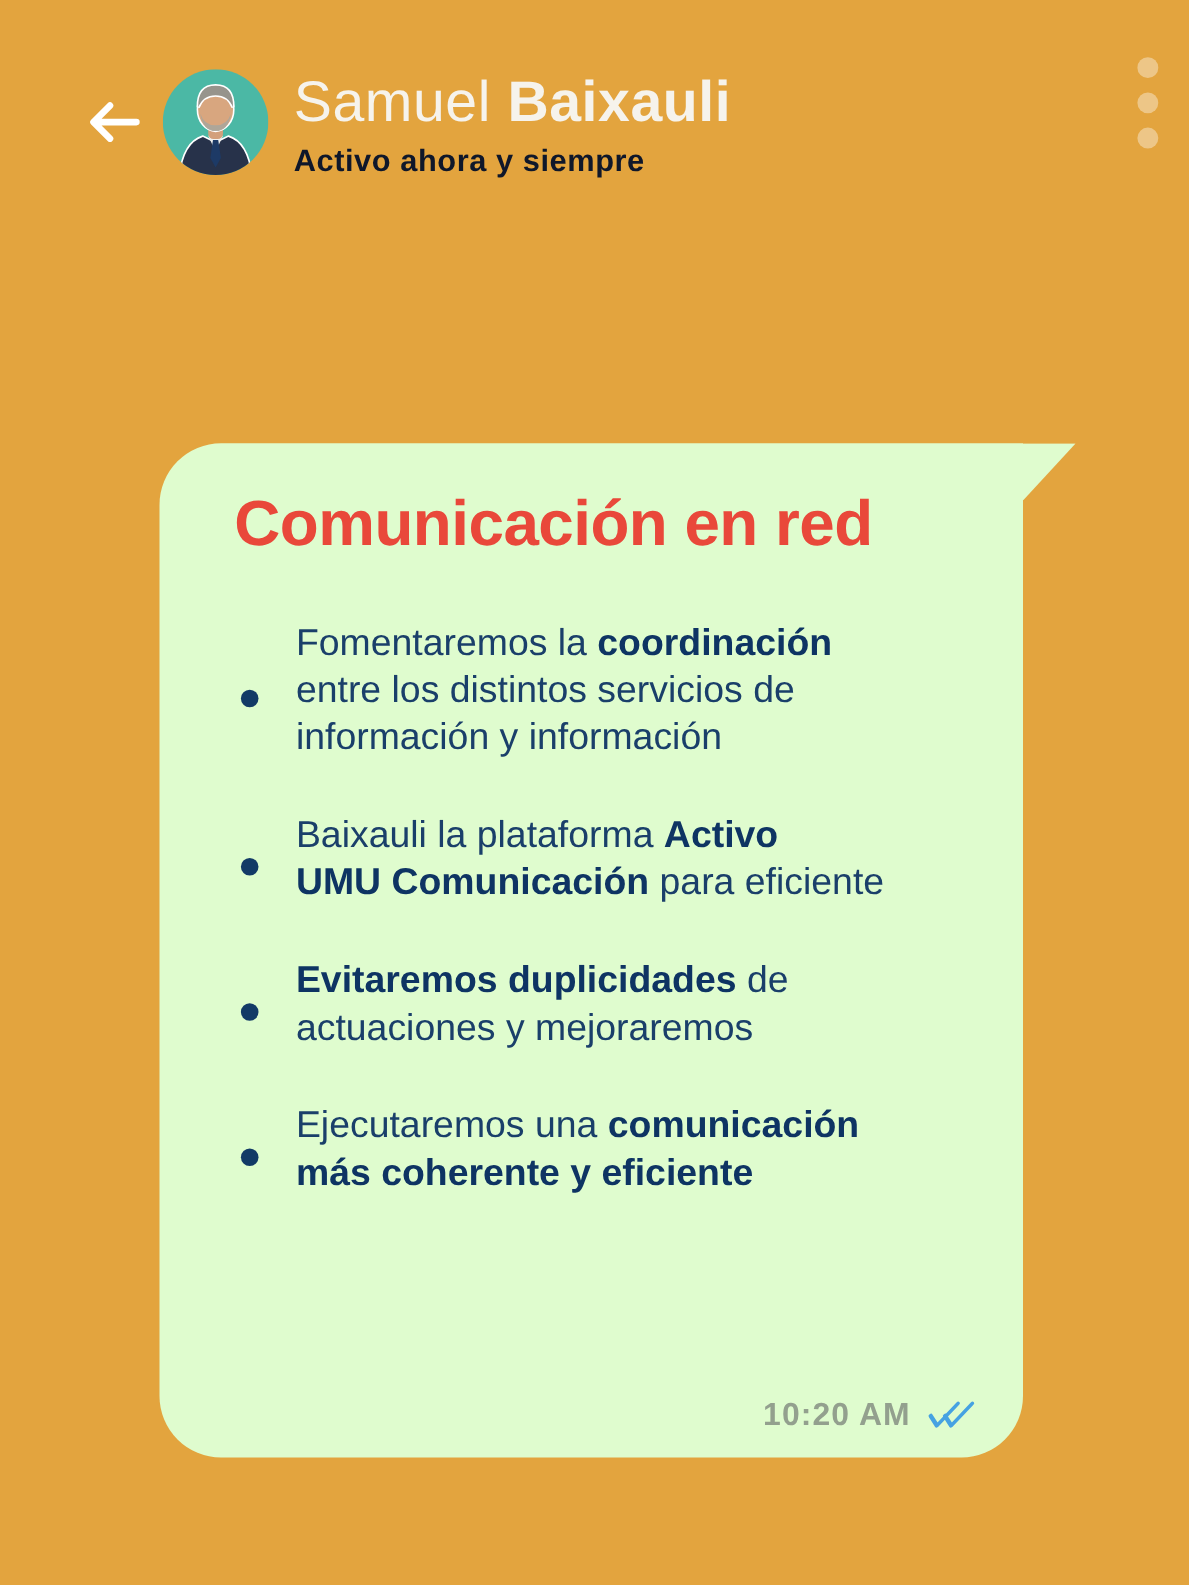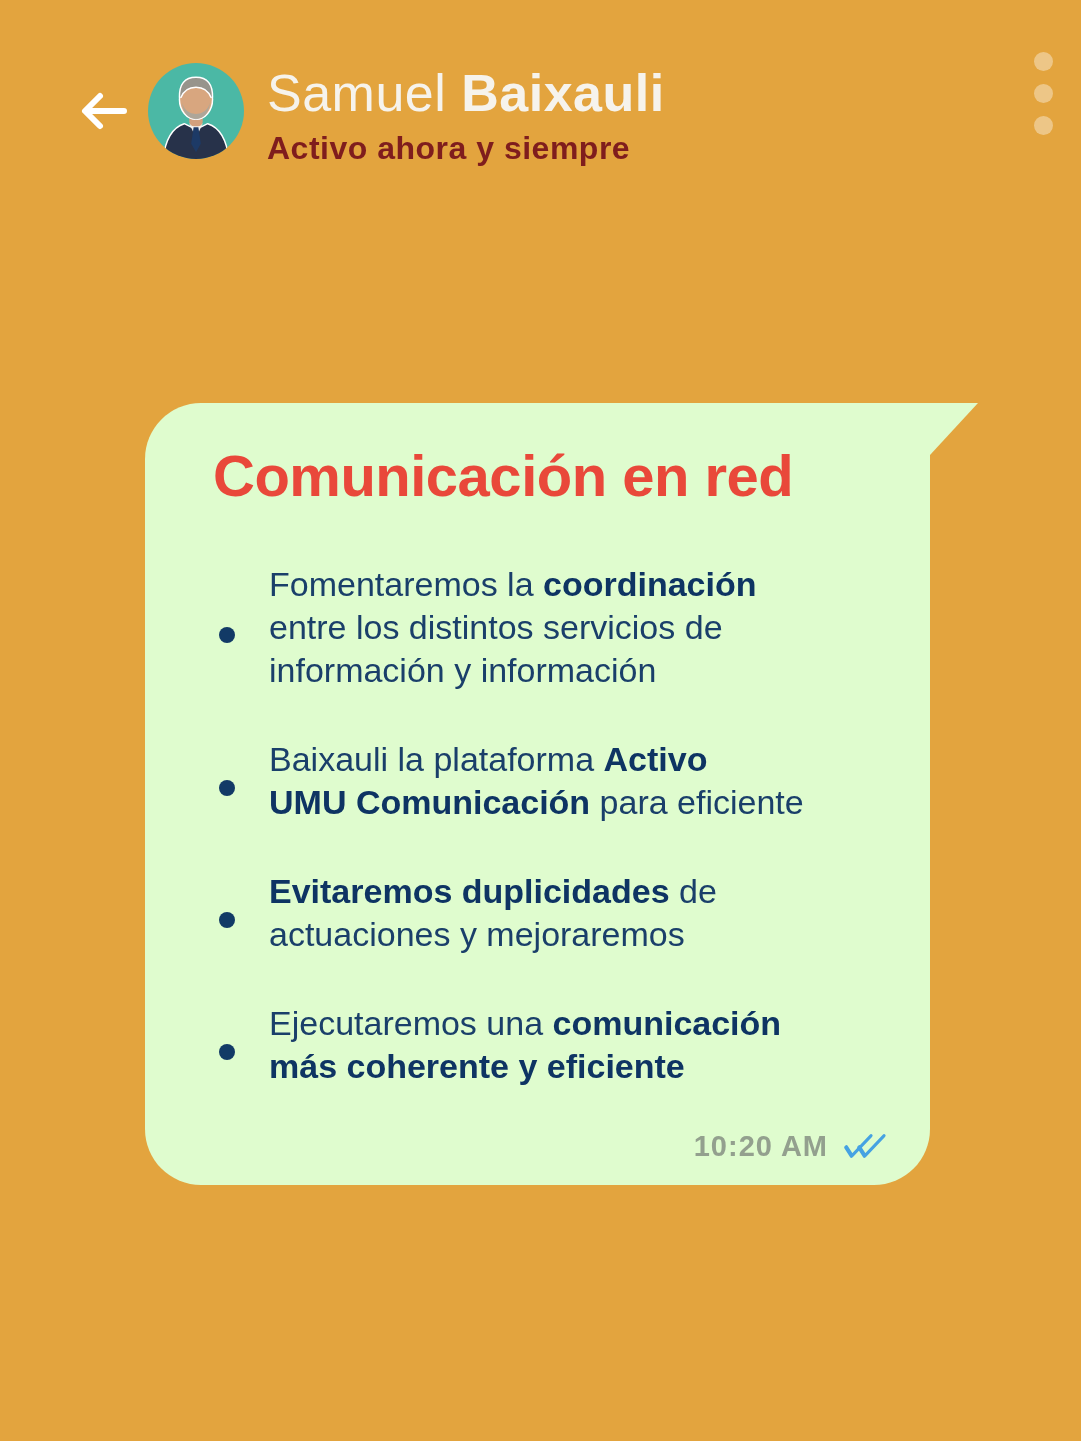--- a/index.html
+++ b/index.html
@@ -11,27 +11,27 @@
   }
   .stage{position:absolute;inset:0;width:1081px;height:1441px;text-decoration:underline;}
 
   
   .back-btn{position:absolute;left:78px;top:88px;width:52px;height:46px;cursor:pointer;}
   .avatar-wrap{position:absolute;left:148px;top:63px;width:96px;height:96px;}
   .avatar-wrap svg{width:96px;height:96px;display:block;}
   .contact-block{position:absolute;left:267px;top:66px;color:#f6f3ec;}
   .contact-name{font-size:52px;line-height:54px;font-weight:400;letter-spacing:0.5px;white-space:nowrap;}
   .contact-name .last{font-weight:700;}
-  .contact-status{margin-top:10px;font-size:32px;font-weight:700;letter-spacing:0.5px;color:#7f1d1d;}
+  .contact-status{margin-top:10px;font-size:28px;font-weight:700;letter-spacing:0.5px;color:#0f172a;}
   .kebab{position:absolute;right:28px;top:52px;width:20px;display:flex;flex-direction:column;gap:13px;align-items:center;cursor:pointer;}
   .kebab .dot{width:19px;height:19px;border-radius:50%;background:rgba(255,255,255,0.38);}
 
   
   .bubble{
-    position:absolute;left:145px;top:403px;width:785px;height:782px;
+    position:absolute;left:145px;top:403px;width:785px;height:922px;
     background:#dffcce;
     border-radius:56px 0 56px 56px;
     box-sizing:border-box;
     padding:40px 64px 0 68px;
   }
   .bubble-tail{
     position:absolute;right:-48px;top:0;width:48px;height:52px;
     background:#dffcce;
     -webkit-clip-path:polygon(0 0,100% 0,0 100%);
     clip-path:polygon(0 0,100% 0,0 100%);

